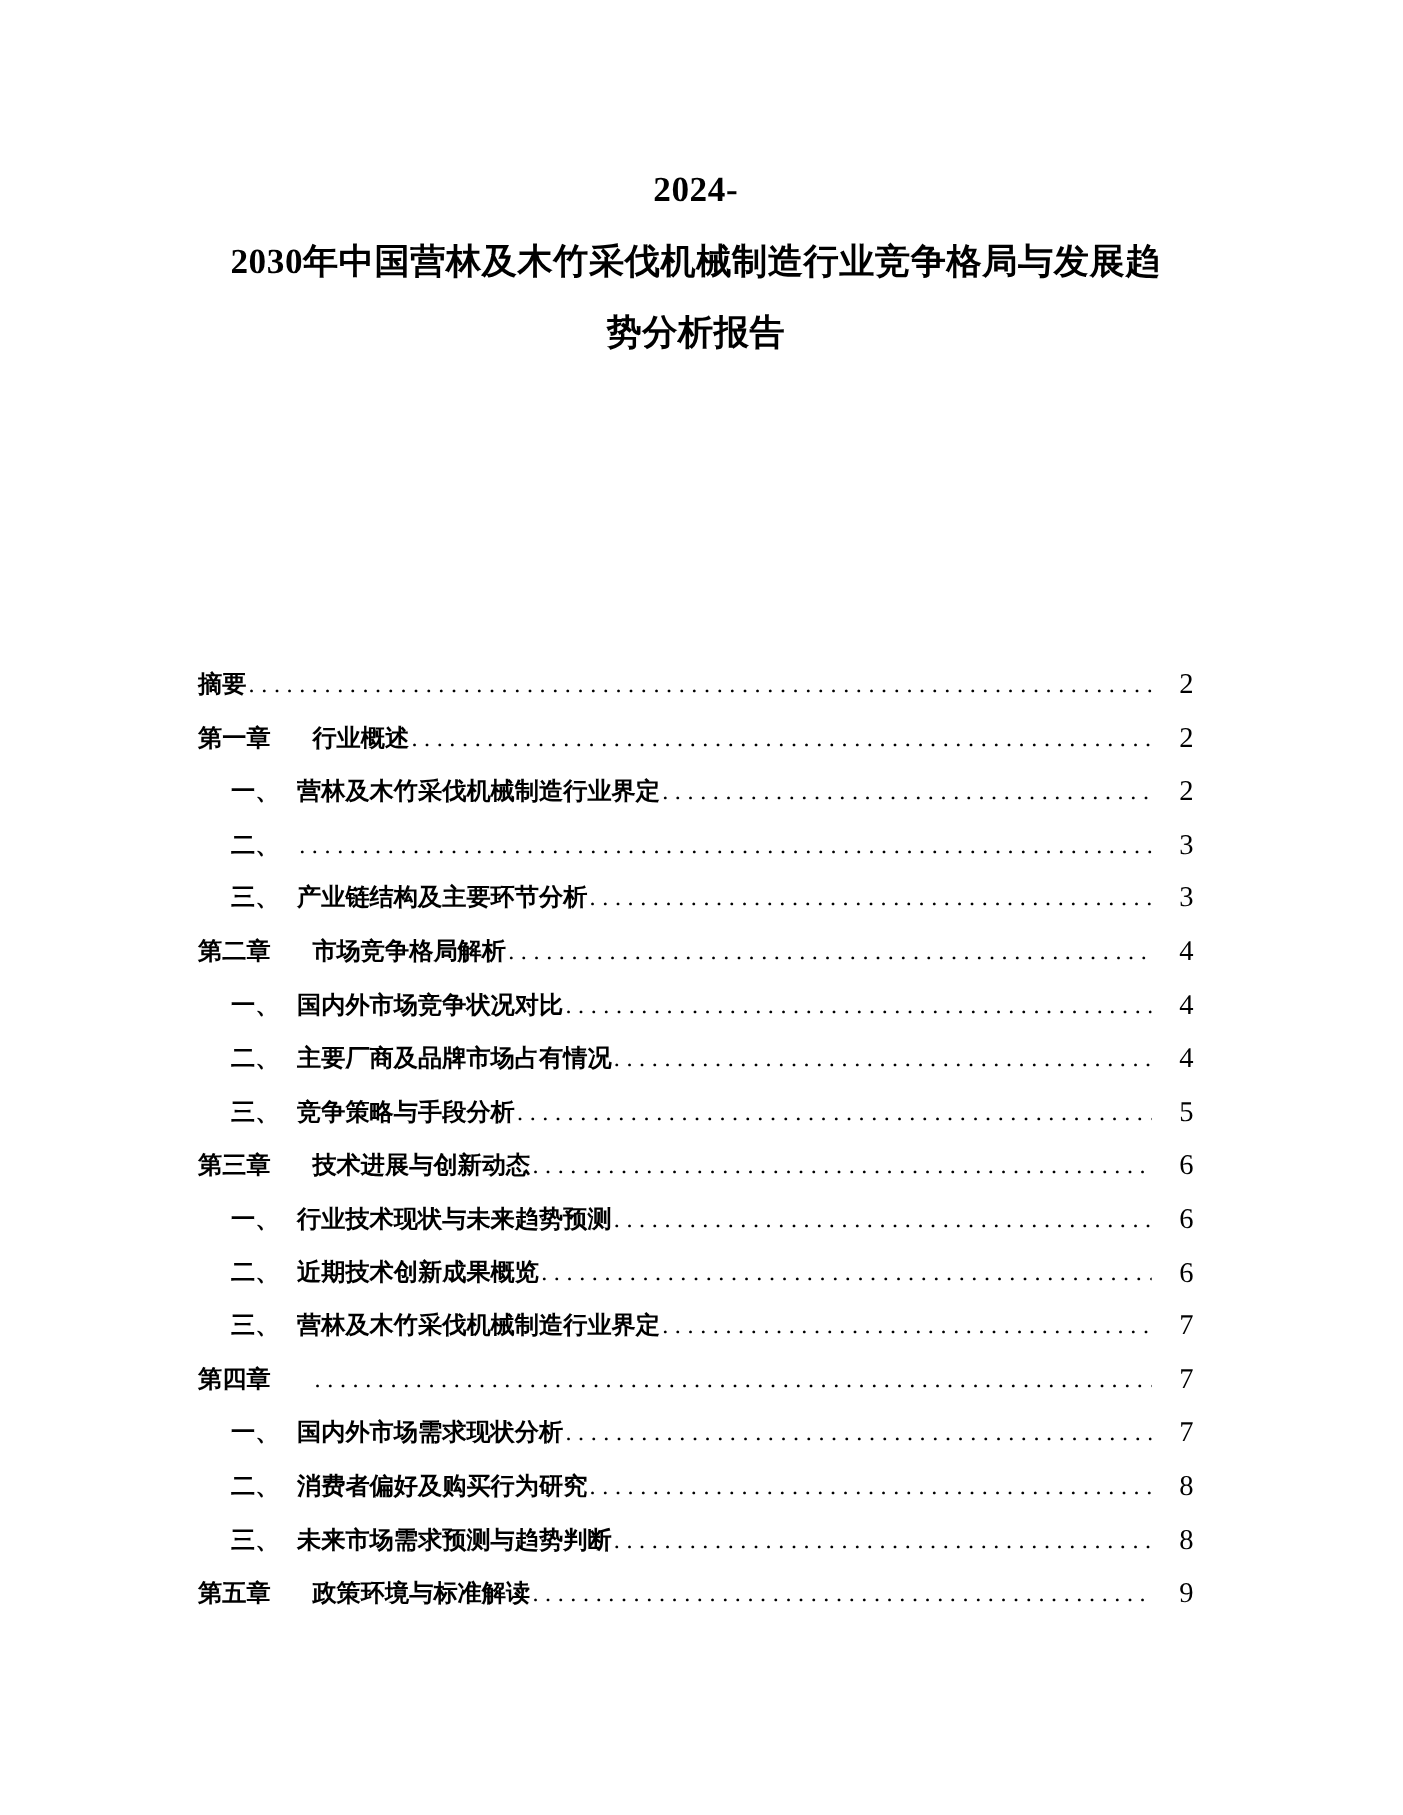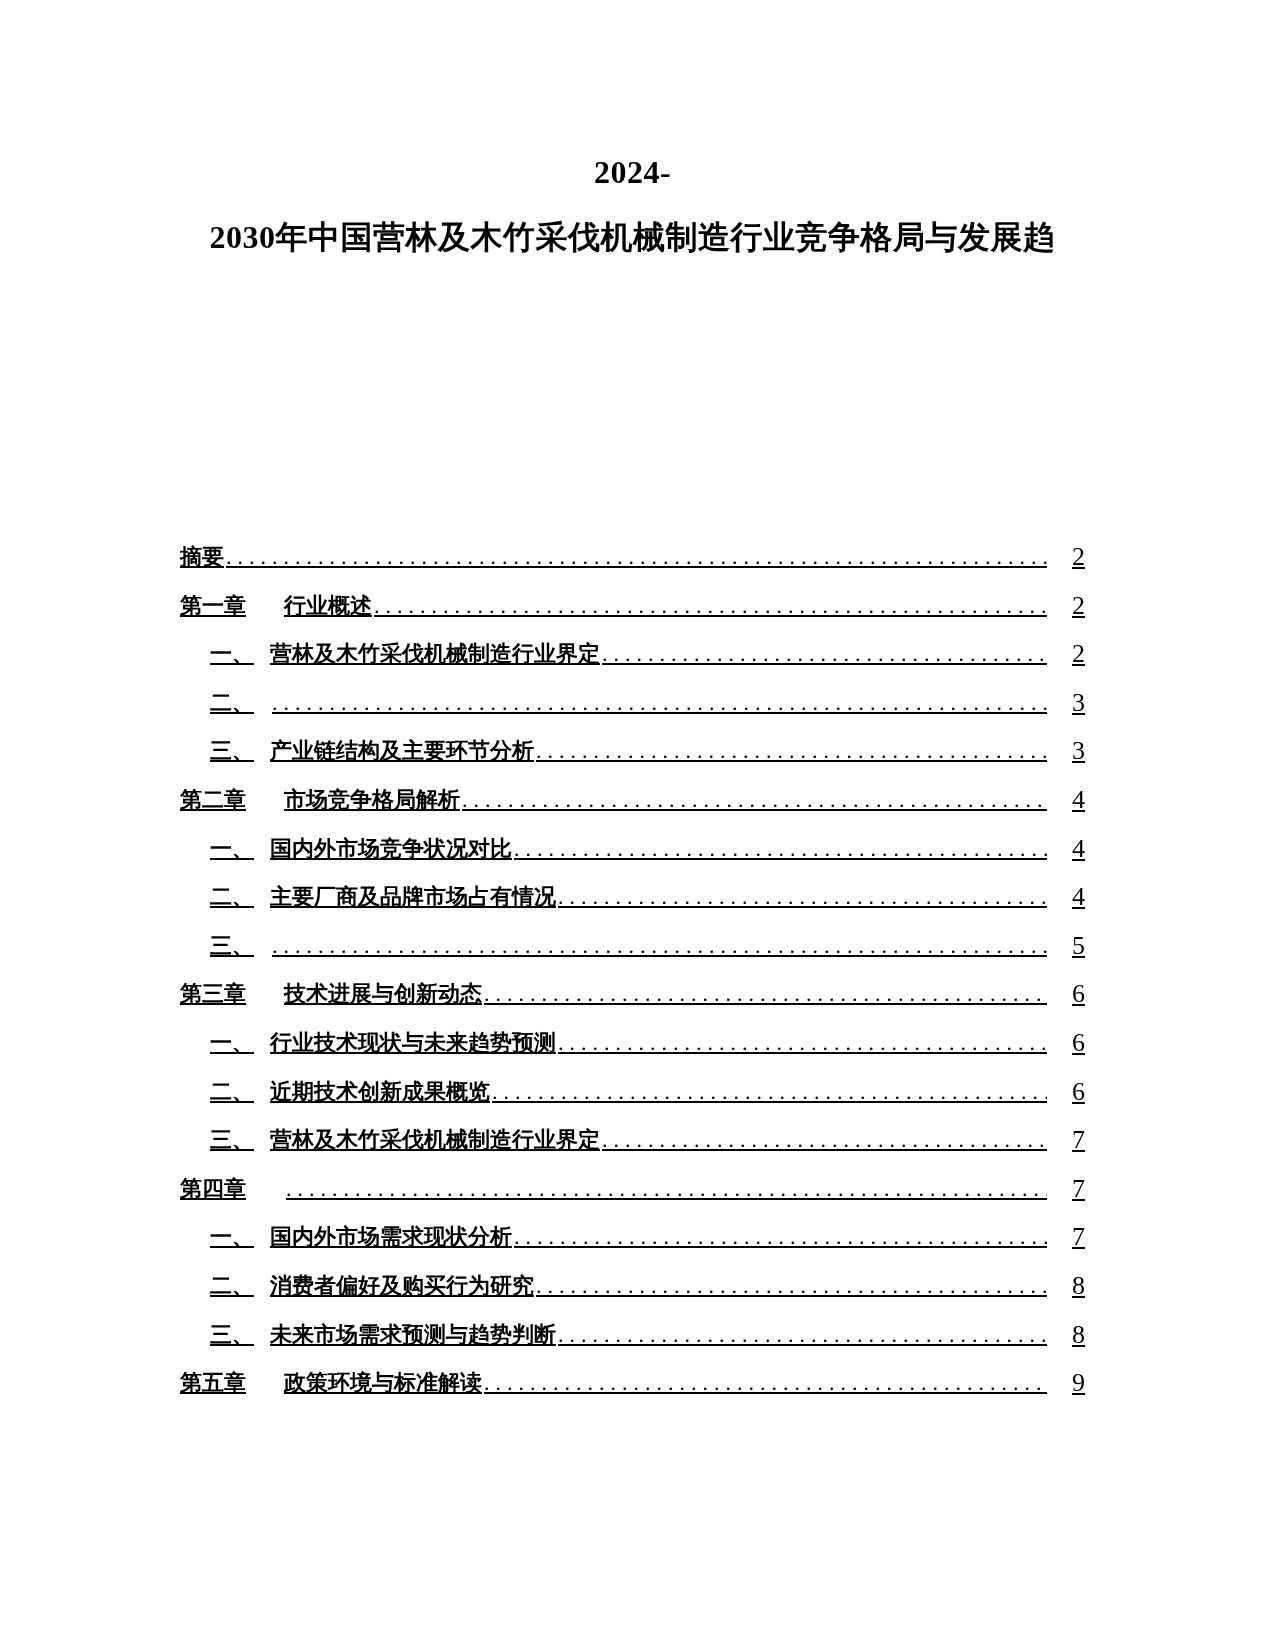--- a/index.html
+++ b/index.html
@@ -33,21 +33,20 @@
   }
   .toc-row {
     display: flex;
     align-items: flex-start;
     height: 48.6px;
     line-height: 48.6px;
     font-size: 22px;
     font-weight: bold;
     white-space: nowrap;
     cursor: pointer;
-    text-decoration: underline;
   }
   .toc-row.section {
     padding-left: 30px;
   }
   .toc-row.section .toc-label {
     width: 60px;
     flex: 0 0 60px;
   }
   .toc-row.chapter .toc-label {
     margin-right: 38px;
@@ -75,20 +74,21 @@
 </style>
 </head>
 <body>
 
 <div class="page">
   <div class="content">
 
     <div class="title-block">
       <div class="title-line">2024-</div>
       <div class="title-line">2030年中国营林及木竹采伐机械制造行业竞争格局与发展趋</div>
+      <div class="title-line">势分析报告</div>
     </div>
 
     <div class="toc" id="toc">
         <div class="toc-row chapter">
 
     <span class="toc-title">摘要</span>
     <span class="toc-dots"></span>
     <span class="toc-page">2</span>
   </div>
         <div class="toc-row chapter">
@@ -127,20 +127,21 @@
     <span class="toc-page">4</span>
   </div>
         <div class="toc-row section">
     <span class="toc-label">二、</span>
     <span class="toc-title">主要厂商及品牌市场占有情况</span>
     <span class="toc-dots"></span>
     <span class="toc-page">4</span>
   </div>
         <div class="toc-row section">
     <span class="toc-label">三、</span>
+    <span class="toc-title">竞争策略与手段分析</span>
     <span class="toc-dots"></span>
     <span class="toc-page">5</span>
   </div>
         <div class="toc-row chapter">
     <span class="toc-label">第三章</span>
     <span class="toc-title">技术进展与创新动态</span>
     <span class="toc-dots"></span>
     <span class="toc-page">6</span>
   </div>
         <div class="toc-row section">

